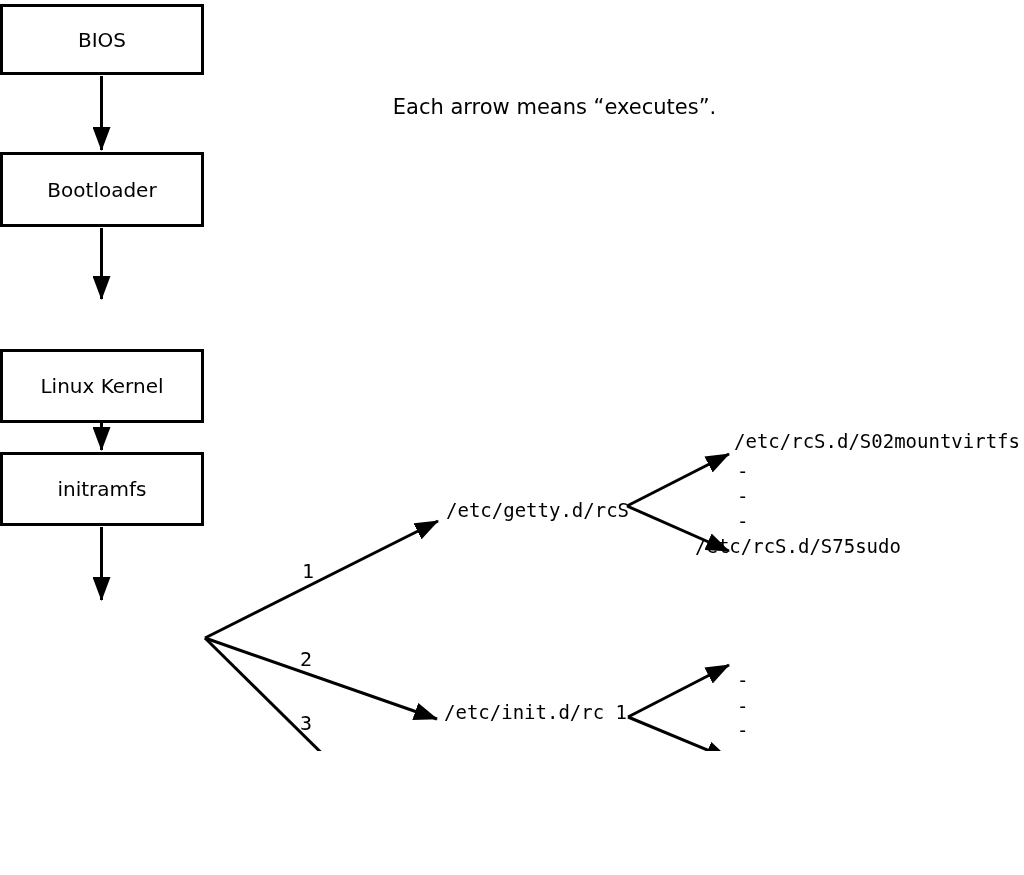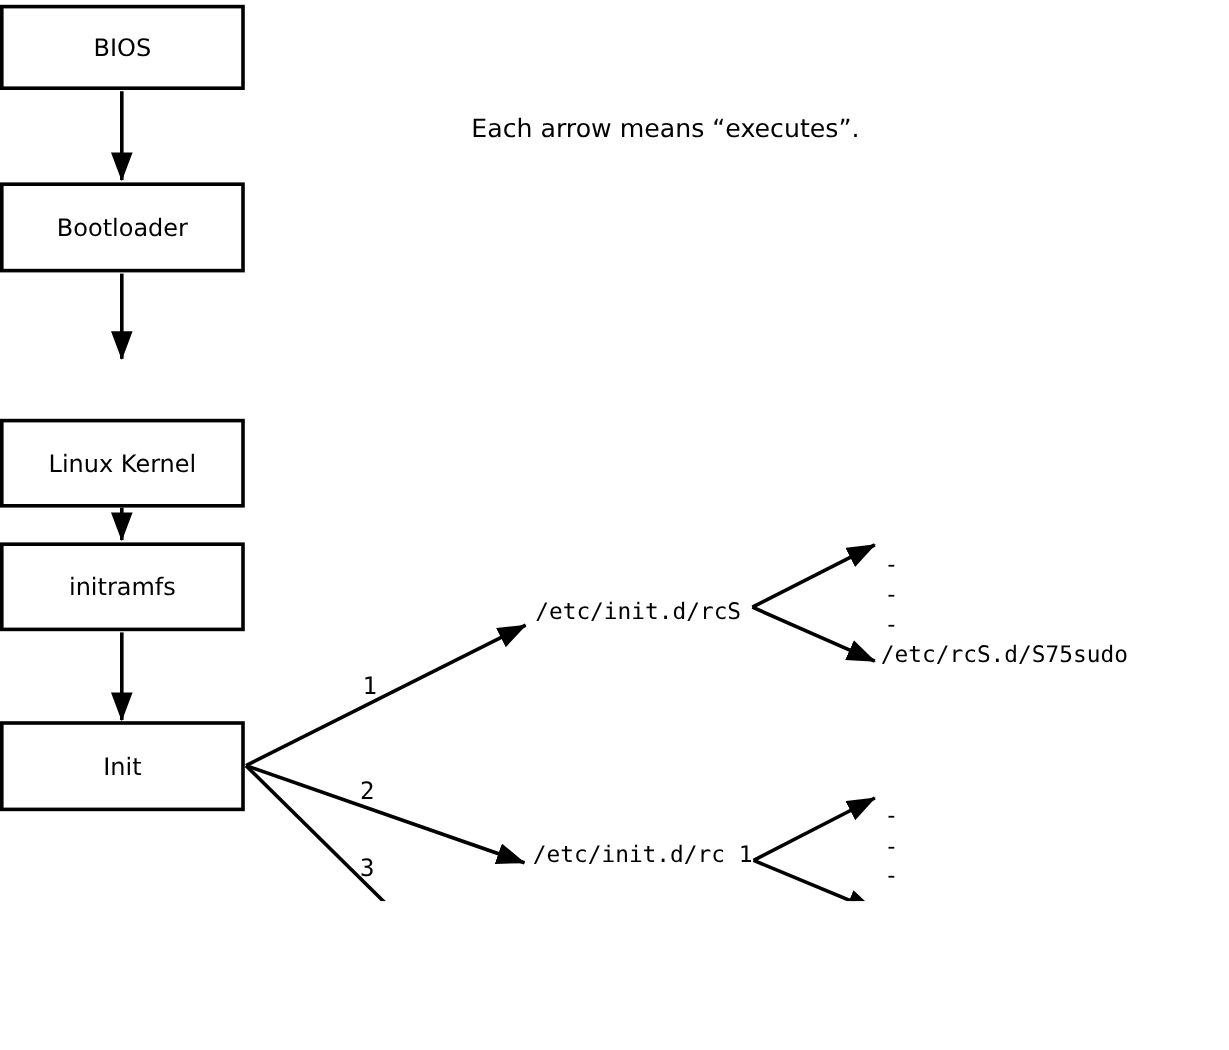--- a/index.html
+++ b/index.html
@@ -91,36 +91,34 @@
   </div>
   <div class="box" style="top:152px; height:75px;align-items:center;">
     <span>Bootloader</span>
   </div>
   <div class="box" style="top:305px; height:74px;margin-top:44px;">
     <span>Linux Kernel</span>
   </div>
   <div class="box" style="top:452px; height:74px;text-align:center;">
     <span>initramfs</span>
   </div>
-  <div class="box" style="top:601px; height:75px;">
-    <span>Init</span>
-  </div>
 
   <div class="note" style="left:340px; top:95px; width:333px;margin-left:48px;">Each arrow means “executes”.</div>
 
   <div class="edge-num" style="left:302px; top:561px;">1</div>
   <div class="edge-num" style="left:300px; top:649px;">2</div>
   <div class="edge-num" style="left:300px; top:713px;">3</div>
 
-  <div class="mono" style="left:446px; top:498px;">/etc/init.d/rcS</div>
+  <div class="mono" style="left:446px; top:498px;">/etc/getty.d/rcS</div>
   <div class="mono" style="left:444px; top:700px;">/etc/init.d/rc 1</div>
   <div class="mono" style="left:447px; top:850px;">getty</div>
 
+  <div class="mono" style="left:734px; top:429px;">/etc/rcS.d/S02mountvirtfs</div>
   <div class="mono" style="left:737px; top:459px;">-</div>
   <div class="mono" style="left:737px; top:484px;">-</div>
   <div class="mono" style="left:737px; top:509px;">-</div>
-  <div class="mono" style="left:734px; top:534px;">/etc/rcS.d/S75sudo</div>
+  <div class="mono" style="left:695px; top:534px;">/etc/rcS.d/S75sudo</div>
 
   <div class="mono" style="left:737px; top:668px;">-</div>
   <div class="mono" style="left:737px; top:694px;">-</div>
   <div class="mono" style="left:737px; top:718px;">-</div>
 
 </div>
 
 </body></html>

